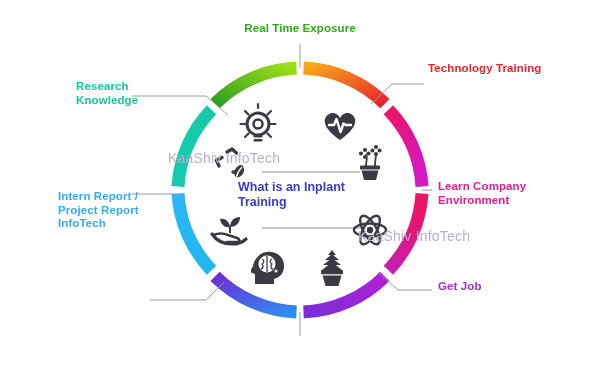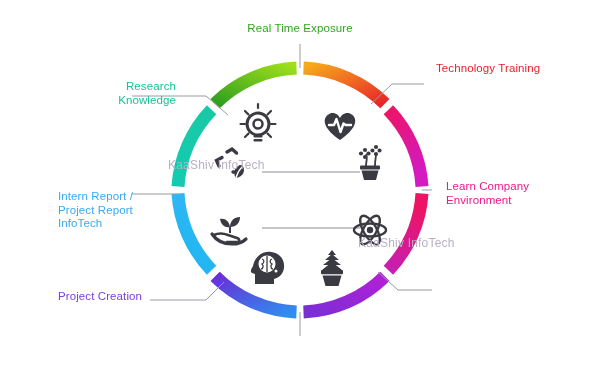--- a/index.html
+++ b/index.html
@@ -9,51 +9,50 @@
     background:#ffffff;
     font-family:"Liberation Sans", sans-serif;
     overflow:hidden;
     position:relative;
   }
   #stage { position:absolute; inset:0; width:600px; height:380px; }
   #svg-root { position:absolute; left:0; top:0; width:600px; height:380px; }
 
   .label {
     position:absolute;
-    font-weight:normal;
+    font-weight:bold;
     font-size:11.5px;
     line-height:13.5px;
     letter-spacing:0.1px;
     white-space:pre-line;
     user-select:none;
   }
-  .label.right { text-align:left;margin-left:8px; }
+  .label.right { text-align:left; }
   .label.left  { text-align:left; }
   .label.center{ text-align:center; }
 
   .center-text {
     position:absolute;
     left:238px; top:180px;
     width:130px;
     font-size:12.5px;
     line-height:15px;
     font-weight:bold;
     color:#3b3bc4;
     text-align:left;
     white-space:pre-line;
   }
 
   .watermark {
     position:absolute;
-    font-size:12px;
+    font-size:14px;
     color:#b9b0c4;
     letter-spacing:0.2px;
     white-space:nowrap;
     user-select:none;
-    margin-top:8px;
   }
   #wm-left  { left:168px; top:150px; }
   #wm-right { left:358px; top:228px; }
 </style>
 </head>
 <body>
 
 <div id="stage">
 
   <svg id="svg-root" viewBox="0 0 600 380">
@@ -206,35 +205,37 @@
           <path d="M 0 -14 L 7 -8 L -7 -8 Z"></path>
           <path d="M 0 -10 L 9 -3 L -9 -3 Z"></path>
           <path d="M 0 -6 L 10 2 L -10 2 Z"></path>
         </g>
         <rect x="-11" y="2" width="22" height="4.2" rx="1"></rect>
         <path d="M -9.5 7.5 L 9.5 7.5 L 6.5 18 L -6.5 18 Z"></path>
       </g>
     </g>
   </svg>
 
+  <div class="center-text">What is an Inplant
+Training</div>
 
   <div class="watermark" id="wm-left">KaaShiv InfoTech</div>
   <div class="watermark" id="wm-right">KaaShiv InfoTech</div>
 
   <div class="label center" style="left:230px; top:22px; width:140px; color:#34a521;">Real Time Exposure</div>
 
   <div class="label right" style="left:428px; top:62px; width:165px; color:#e8232a;">Technology Training</div>
 
   <div class="label right" style="left:438px; top:180px; width:160px; color:#ed1a8c;">Learn Company
 Environment</div>
 
-
-
-  <div class="label left" style="left:58px; top:290px; width:150px; color:#7b3fe4;">Project Creation</div>
+  <div class="label right" style="left:438px; top:280px; width:150px; color:#9b2fc9;">Get Job</div>
+
+
 
   <div class="label left" style="left:58px; top:190px; width:120px; color:#3aaaf0;">Intern Report /
 Project Report
 InfoTech</div>
 
-  <div class="label left" style="left:56px; top:80px; width:120px; color:#18c39a;text-align:right;">Research
+  <div class="label left" style="left:76px; top:80px; width:120px; color:#18c39a;">Research
 Knowledge</div>
 
 </div>
 
 </body></html>

